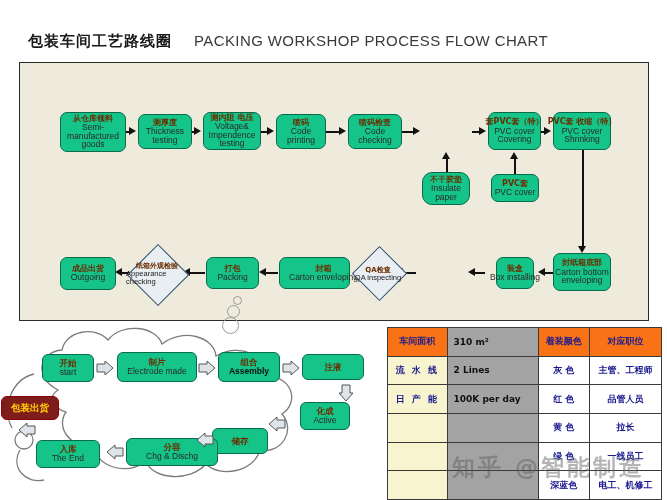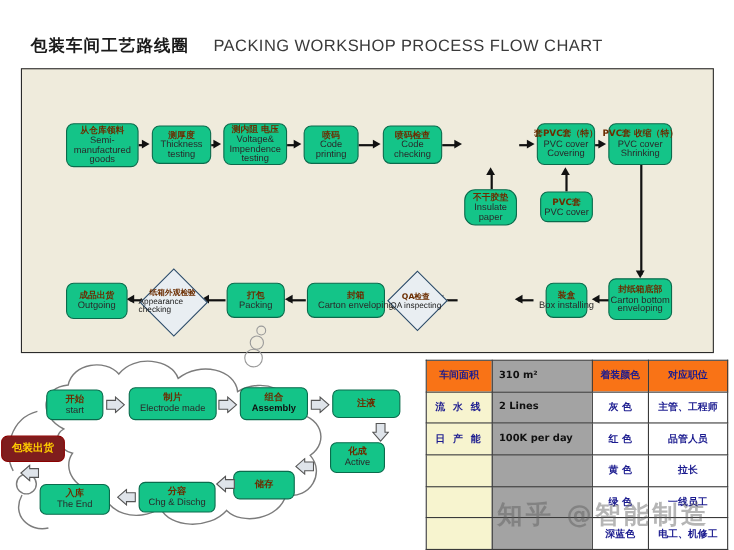--- a/index.html
+++ b/index.html
@@ -266,21 +266,21 @@
     <div class="cbox" style="left:284px;top:84px;width:50px;height:28px;margin-left:16px;">
       <span class="cn">化成</span>
       <span class="en">Active</span>
     </div>
 
     <div class="cbox" style="left:212px;top:110px;width:56px;height:26px;">
       <span class="cn">储存</span>
       <span class="en"></span>
     </div>
 
-    <div class="cbox" style="left:126px;top:120px;width:70px;height:28px;text-align:right;">
+    <div class="cbox" style="left:126px;top:120px;width:92px;height:28px;text-align:right;">
       <span class="cn">分容</span>
       <span class="en">Chg &amp; Dischg</span>
     </div>
 
     <div class="cbox" style="left:36px;top:122px;width:64px;height:28px;">
       <span class="cn">入库</span>
       <span class="en">The End</span>
     </div>
 
     <div class="cbox red" style="left:1px;top:78px;width:58px;height:24px;">

